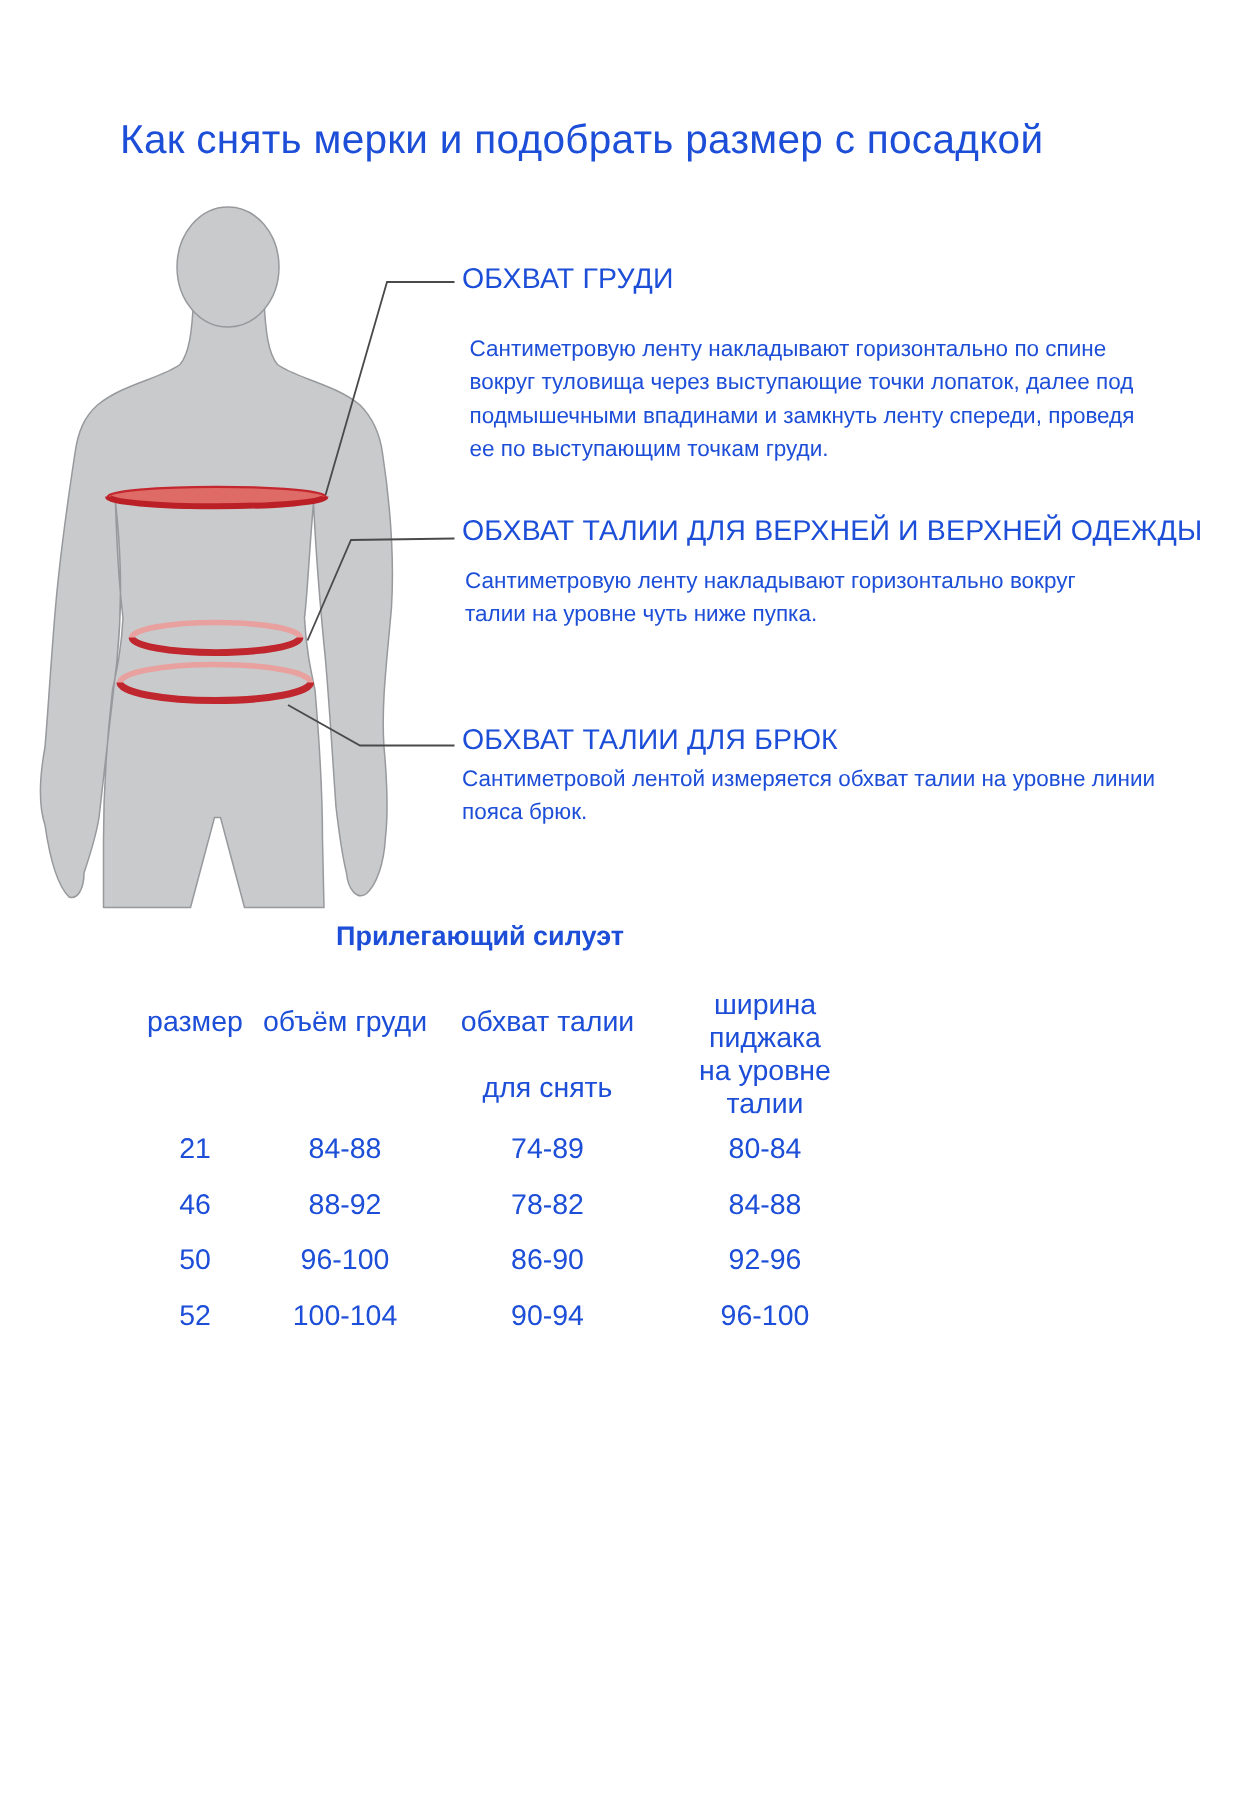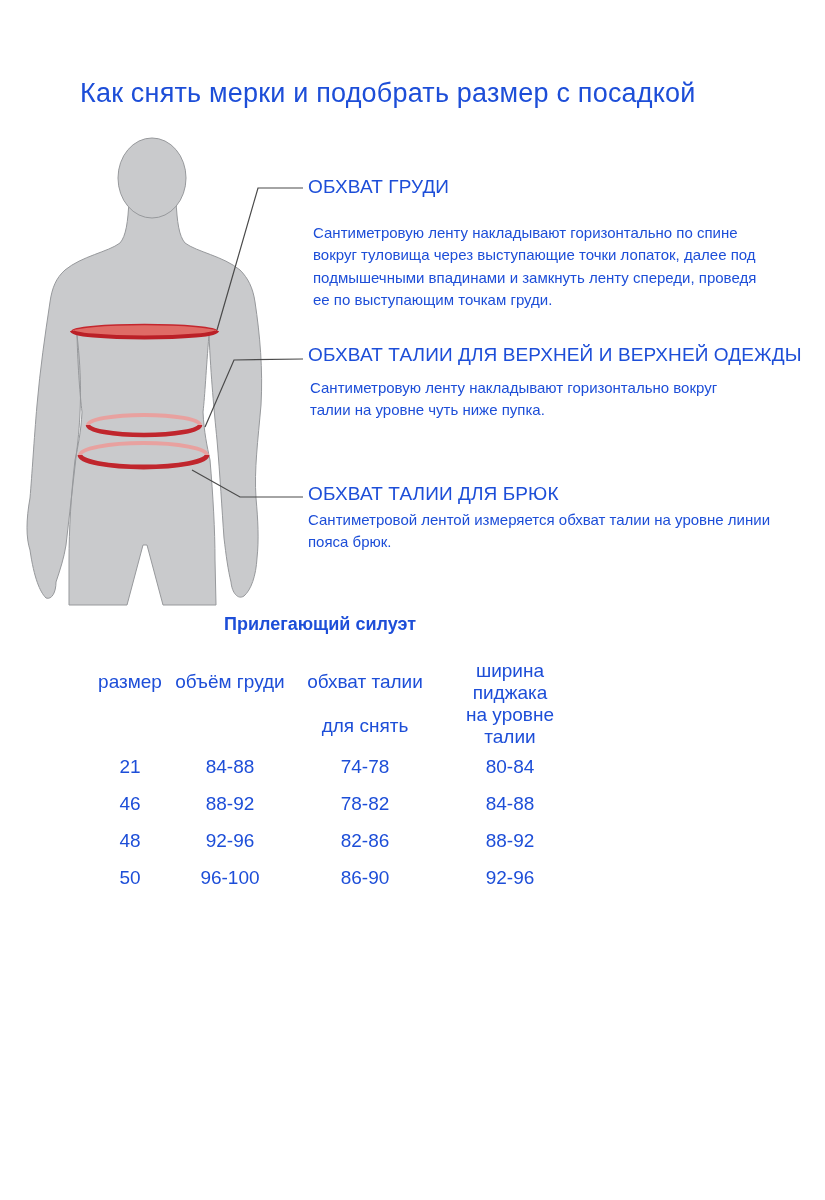--- a/index.html
+++ b/index.html
@@ -133,37 +133,37 @@
         <th></th>
         <th></th>
         <th>для снять</th>
         <th>на уровне талии</th>
       </tr>
     </thead>
     <tbody>
       <tr>
         <td>21</td>
         <td>84-88</td>
-        <td>74-78</td>
+        <td>74-89</td>
         <td>80-84</td>
       </tr>
       <tr>
         <td>46</td>
         <td>88-92</td>
         <td>78-82</td>
         <td>84-88</td>
       </tr>
       <tr>
-        <td>48</td>
-        <td>92-96</td>
-        <td>82-86</td>
-        <td>88-92</td>
-      </tr>
-      <tr>
         <td>50</td>
         <td>96-100</td>
         <td>86-90</td>
         <td>92-96</td>
+      </tr>
+      <tr>
+        <td>52</td>
+        <td>100-104</td>
+        <td>90-94</td>
+        <td>96-100</td>
       </tr>
     </tbody>
   </table>
 
 </div>
 
 </body></html>

